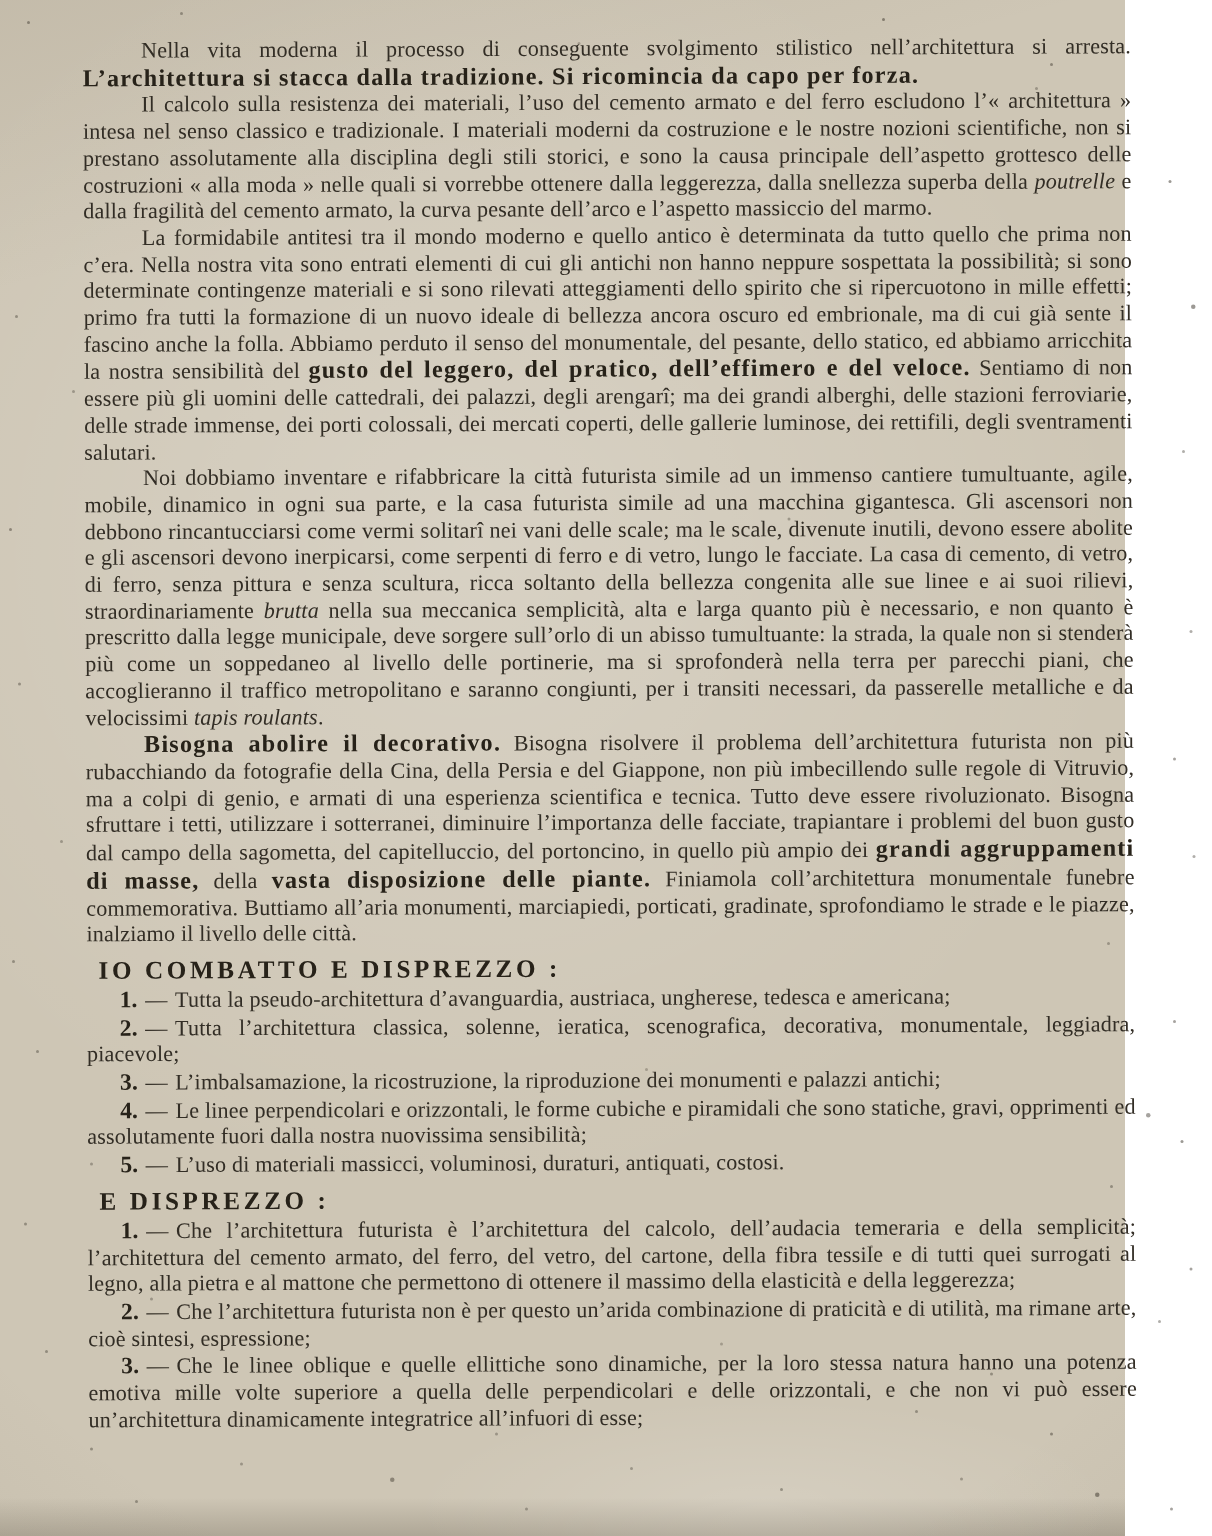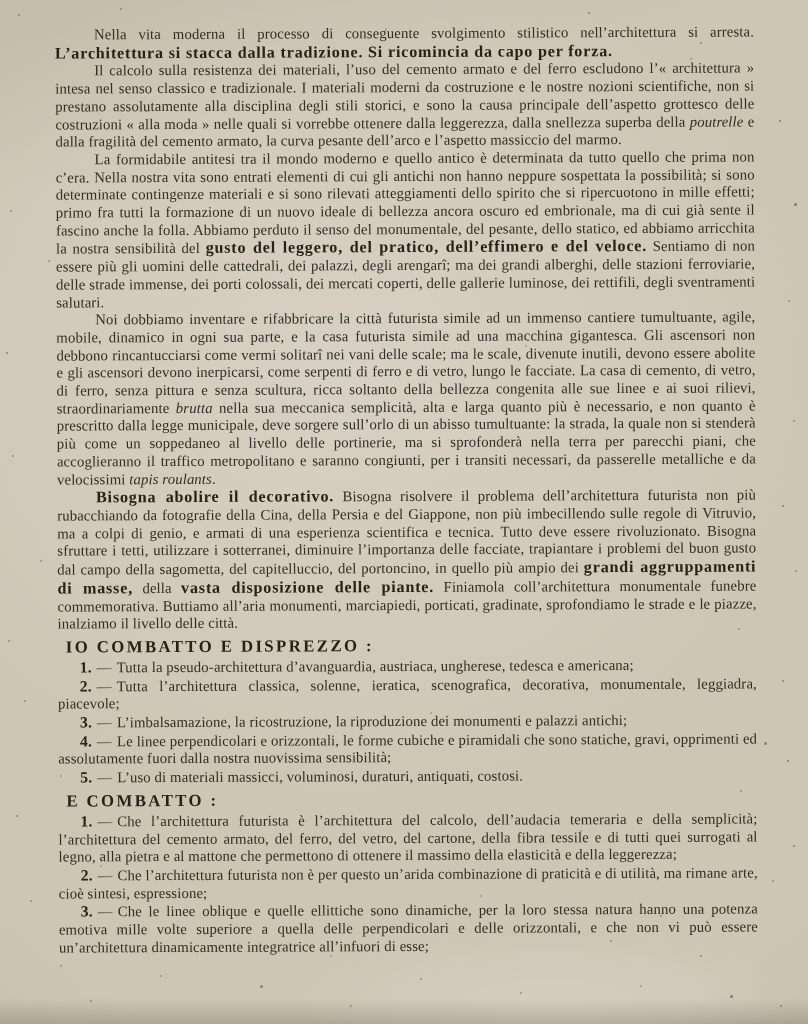--- a/index.html
+++ b/index.html
@@ -7,21 +7,21 @@
     --ink: #322d25;
   }
   * { box-sizing: border-box; }
   html, body {
     margin: 0; padding: 0;
     width: 808px; height: 1024px;
     overflow: hidden;
   }
   .paper {
     position: relative;
-    width: 808px; height: 1024px;
+    width: 750px; height: 1024px;
     background-color: var(--paper);
     background-image:
       radial-gradient(ellipse 90% 65% at 42% 36%, rgba(255,255,255,0.20), rgba(255,255,255,0) 65%),
       linear-gradient(165deg, rgba(110,98,78,0.10) 0%, rgba(110,98,78,0) 16%),
       radial-gradient(ellipse 45% 10% at 68% 98%, rgba(255,255,255,0.14), rgba(255,255,255,0) 70%),
       linear-gradient(to top, rgba(62,54,40,0.22), rgba(62,54,40,0) 2.5%),
       radial-gradient(ellipse 125% 105% at 50% 44%, rgba(0,0,0,0) 58%, rgba(72,62,46,0.16) 100%);
   }
   .content {
     position: absolute;
@@ -78,21 +78,21 @@
       <p class="para"><span class="seg-normal">Il calcolo sulla resistenza dei materiali, l’uso del cemento armato e del ferro escludono l’« architettura » intesa nel senso classico e tradizionale. I materiali moderni da costruzione e le nostre nozioni scientifiche, non si prestano assolutamente alla disciplina degli stili storici, e sono la causa principale dell’aspetto grottesco delle costruzioni « alla moda » nelle quali si vorrebbe ottenere dalla leggerezza, dalla snellezza superba della </span><span class="seg-italic">poutrelle</span><span class="seg-normal"> e dalla fragilità del cemento armato, la curva pesante dell’arco e l’aspetto massiccio del marmo.</span></p>
       <p class="para"><span class="seg-normal">La formidabile antitesi tra il mondo moderno e quello antico è determinata da tutto quello che prima non c’era. Nella nostra vita sono entrati elementi di cui gli antichi non hanno neppure sospettata la possibilità; si sono determinate contingenze materiali e si sono rilevati atteggiamenti dello spirito che si ripercuotono in mille effetti; primo fra tutti la formazione di un nuovo ideale di bellezza ancora oscuro ed embrionale, ma di cui già sente il fascino anche la folla. Abbiamo perduto il senso del monumentale, del pesante, dello statico, ed abbiamo arricchita la nostra sensibilità del </span><span class="seg-bold">gusto del leggero, del pratico, dell’effimero e del veloce.</span><span class="seg-normal"> Sentiamo di non essere più gli uomini delle cattedrali, dei palazzi, degli arengarî; ma dei grandi alberghi, delle stazioni ferroviarie, delle strade immense, dei porti colossali, dei mercati coperti, delle gallerie luminose, dei rettifili, degli sventramenti salutari.</span></p>
       <p class="para"><span class="seg-normal">Noi dobbiamo inventare e rifabbricare la città futurista simile ad un immenso cantiere tumultuante, agile, mobile, dinamico in ogni sua parte, e la casa futurista simile ad una macchina gigantesca. Gli ascensori non debbono rincantucciarsi come vermi solitarî nei vani delle scale; ma le scale, divenute inutili, devono essere abolite e gli ascensori devono inerpicarsi, come serpenti di ferro e di vetro, lungo le facciate. La casa di cemento, di vetro, di ferro, senza pittura e senza scultura, ricca soltanto della bellezza congenita alle sue linee e ai suoi rilievi, straordinariamente </span><span class="seg-italic">brutta</span><span class="seg-normal"> nella sua meccanica semplicità, alta e larga quanto più è necessario, e non quanto è prescritto dalla legge municipale, deve sorgere sull’orlo di un abisso tumultuante: la strada, la quale non si stenderà più come un soppedaneo al livello delle portinerie, ma si sprofonderà nella terra per parecchi piani, che accoglieranno il traffico metropolitano e saranno congiunti, per i transiti necessari, da passerelle metalliche e da velocissimi </span><span class="seg-italic">tapis roulants</span><span class="seg-normal">.</span></p>
       <p class="para"><span class="seg-bold">Bisogna abolire il decorativo.</span><span class="seg-normal"> Bisogna risolvere il problema dell’architettura futurista non più rubacchiando da fotografie della Cina, della Persia e del Giappone, non più imbecillendo sulle regole di Vitruvio, ma a colpi di genio, e armati di una esperienza scientifica e tecnica. Tutto deve essere rivoluzionato. Bisogna sfruttare i tetti, utilizzare i sotterranei, diminuire l’importanza delle facciate, trapiantare i problemi del buon gusto dal campo della sagometta, del capitelluccio, del portoncino, in quello più ampio dei </span><span class="seg-bold">grandi aggruppamenti di masse,</span><span class="seg-normal"> della </span><span class="seg-bold">vasta disposizione delle piante.</span><span class="seg-normal"> Finiamola coll’architettura monumentale funebre commemorativa. Buttiamo all’aria monumenti, marciapiedi, porticati, gradinate, sprofondiamo le strade e le piazze, inalziamo il livello delle città.</span></p>
       <h2 class="heading"><span class="seg-normal">IO COMBATTO E DISPREZZO :</span></h2>
       <p class="item"><strong class="item-num">1.</strong><span class="item-dash">—</span><span class="seg-normal">Tutta la pseudo-architettura d’avanguardia, austriaca, ungherese, tedesca e americana;</span></p>
       <p class="item"><strong class="item-num">2.</strong><span class="item-dash">—</span><span class="seg-normal">Tutta l’architettura classica, solenne, ieratica, scenografica, decorativa, monumentale, leggiadra, piacevole;</span></p>
       <p class="item"><strong class="item-num">3.</strong><span class="item-dash">—</span><span class="seg-normal">L’imbalsamazione, la ricostruzione, la riproduzione dei monumenti e palazzi antichi;</span></p>
       <p class="item"><strong class="item-num">4.</strong><span class="item-dash">—</span><span class="seg-normal">Le linee perpendicolari e orizzontali, le forme cubiche e piramidali che sono statiche, gravi, opprimenti ed assolutamente fuori dalla nostra nuovissima sensibilità;</span></p>
       <p class="item"><strong class="item-num">5.</strong><span class="item-dash">—</span><span class="seg-normal">L’uso di materiali massicci, voluminosi, duraturi, antiquati, costosi.</span></p>
-      <h2 class="heading"><span class="seg-normal">E COMBATTO :</span></h2>
+      <h2 class="heading"><span class="seg-normal">E DISPREZZO :</span></h2>
       <p class="item"><strong class="item-num">1.</strong><span class="item-dash">—</span><span class="seg-normal">Che l’architettura futurista è l’architettura del calcolo, dell’audacia temeraria e della semplicità; l’architettura del cemento armato, del ferro, del vetro, del cartone, della fibra tessile e di tutti quei surrogati al legno, alla pietra e al mattone che permettono di ottenere il massimo della elasticità e della leggerezza;</span></p>
       <p class="item"><strong class="item-num">2.</strong><span class="item-dash">—</span><span class="seg-normal">Che l’architettura futurista non è per questo un’arida combinazione di praticità e di utilità, ma rimane arte, cioè sintesi, espressione;</span></p>
       <p class="item"><strong class="item-num">3.</strong><span class="item-dash">—</span><span class="seg-normal">Che le linee oblique e quelle ellittiche sono dinamiche, per la loro stessa natura hanno una potenza emotiva mille volte superiore a quella delle perpendicolari e delle orizzontali, e che non vi può essere un’architettura dinamicamente integratrice all’infuori di esse;</span></p>
     </article>
   <div class="noise">
       <i class="speck" style="left: 18px; top: 14px; width: 2px; height: 2px; opacity: 0.45;"></i>
       <i class="speck" style="left: 120px; top: 8px; width: 2px; height: 2px; opacity: 0.4;"></i>
       <i class="speck" style="left: 385px; top: 28px; width: 2px; height: 2px; opacity: 0.3;"></i>
       <i class="speck" style="left: 588px; top: 12px; width: 2px; height: 2px; opacity: 0.5;"></i>
       <i class="speck" style="left: 700px; top: 42px; width: 2px; height: 2px; opacity: 0.45;"></i>

